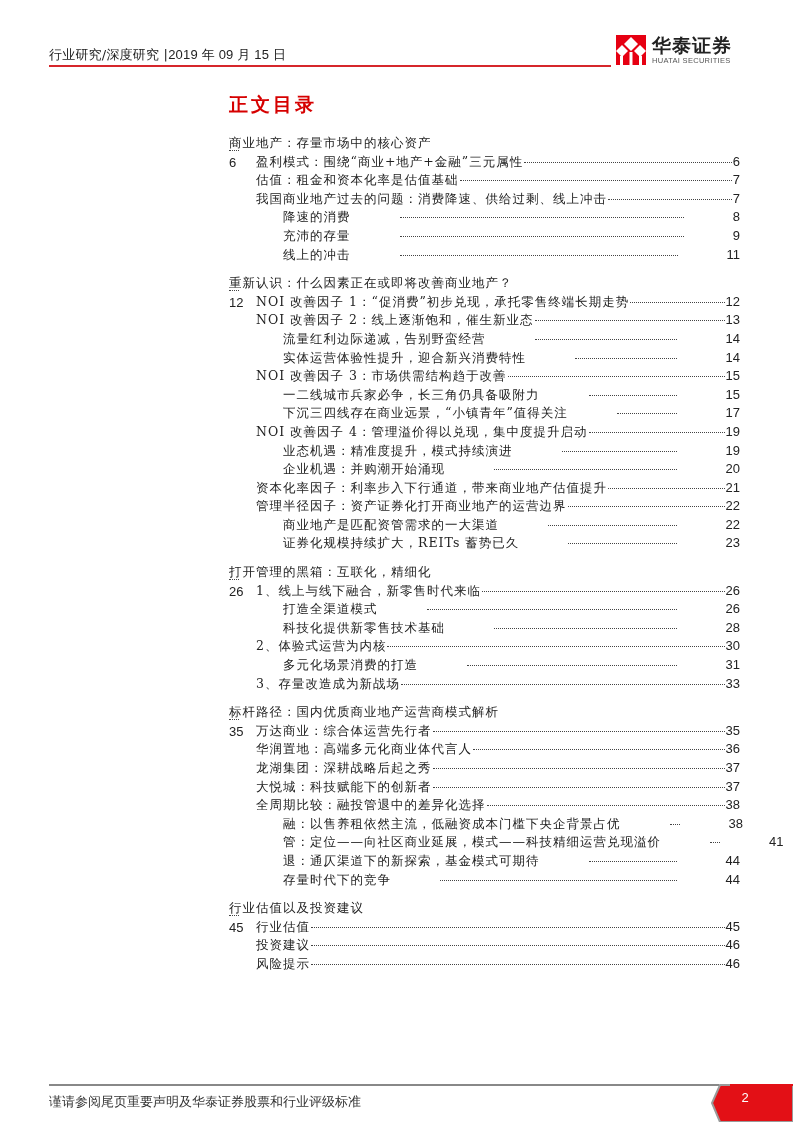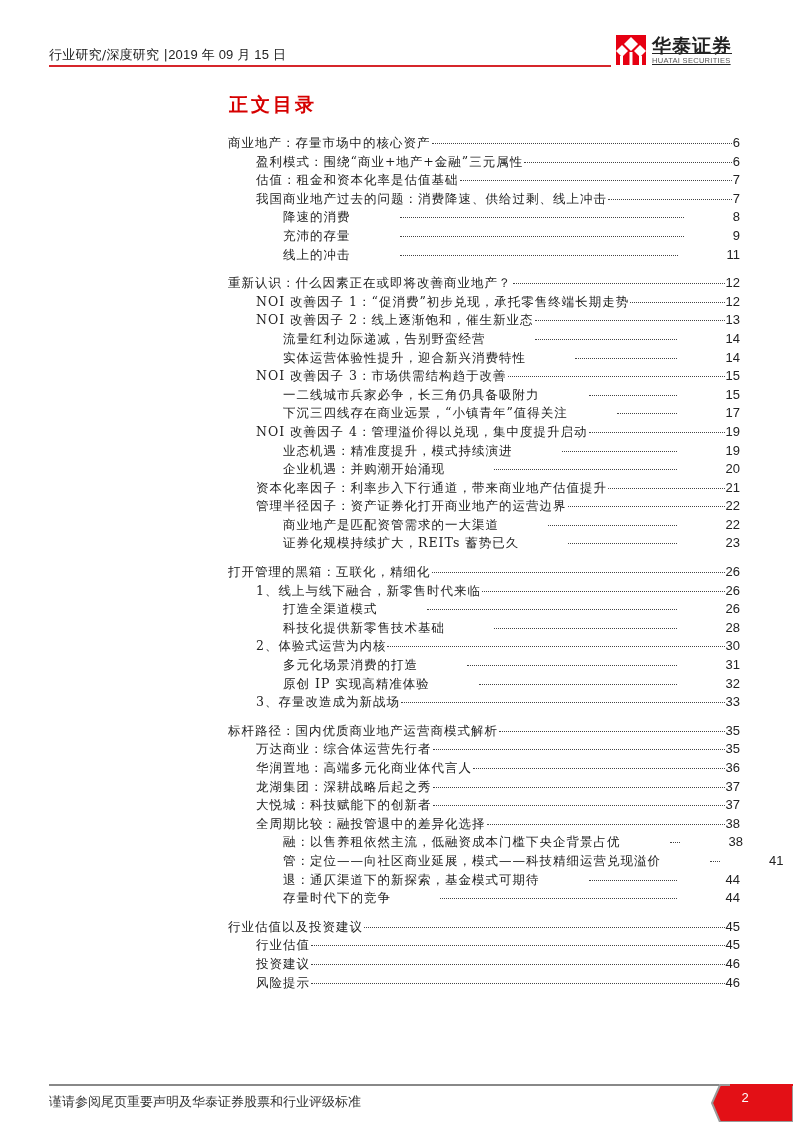--- a/index.html
+++ b/index.html
@@ -4,29 +4,29 @@
   <style>
     html, body { margin: 0; padding: 0; background: #ffffff; }
     body { width: 793px; height: 1122px; position: relative; overflow: hidden;
            font-family: "DejaVu Serif", "Liberation Serif", serif; color: #222; }
     .header { position: absolute; left: 49px; top: 46px; font-size: 13px; color: #222;
               font-family: "DejaVu Sans", "Liberation Sans", sans-serif; letter-spacing: 0.2px; }
     .header .date { font-family: "Liberation Sans", sans-serif; }
     .header-line { position: absolute; left: 49px; top: 65px; width: 562px; height: 2px; background: #d6262b; }
     .logo { position: absolute; left: 616px; top: 30px; height: 40px; display: flex; align-items: center; }
     .logo-mark { width: 30px; height: 30px; }
-    .logo-text { margin-left: 6px; display: flex; flex-direction: column; text-decoration: underline; }
+    .logo-text { margin-left: 6px; display: flex; flex-direction: column; }
     .logo-cn { font-family: "DejaVu Sans", sans-serif; font-weight: bold; font-size: 19px; color: #222; letter-spacing: 1px; line-height: 21px; }
     .logo-en { font-family: "Liberation Sans", sans-serif; font-size: 7.5px; color: #555; letter-spacing: 0.3px; line-height: 10px; }
     .toc-title { position: absolute; left: 229px; top: 92px; font-size: 19px; font-weight: bold; color: #d60000;
                  letter-spacing: 3px; font-family: Liberation Mono, monospace; }
     .toc { position: absolute; left: 228px; top: 134px; width: 512px; }
     .toc-group { margin-bottom: 10px; }
     .toc-row { display: flex; align-items: baseline; height: 18.6px; font-size: 12.5px; line-height: 18.6px; white-space: nowrap; }
-    .toc-row.l1 { padding-left: 0; }
+    .toc-row.l1 { padding-left: 0; flex-direction: column; }
     .toc-row.l2 { padding-left: 28px; }
     .toc-row.l3 { padding-left: 55px; gap: 48px; }
     .toc-text { flex: 0 0 auto; font-family: "DejaVu Serif", serif; letter-spacing: 1px; }
     .toc-dots { flex: 1 1 auto; border-bottom: 1px dotted #444; margin: 0 1px; transform: translateY(-3px); min-width: 10px; }
     .toc-page { flex: 0 0 auto; font-family: "Liberation Sans", sans-serif; font-size: 13px; }
     .footer-line { position: absolute; left: 49px; top: 1084px; width: 670px; height: 2px; background: #888; }
     .footer-text { position: absolute; left: 49px; top: 1093px; font-size: 13px; color: #333; font-family: Liberation Sans, sans-serif; }
     .page-tab { position: absolute; left: 710px; top: 1084px; width: 83px; height: 38px; }
     .page-num { position: absolute; left: 735px; top: 1090px; width: 20px; text-align: center; color: #fff;
                 font-family: "Liberation Sans", sans-serif; font-size: 13px; }
@@ -197,25 +197,20 @@
       <div class="toc-row l2">
         <span class="toc-text">2、体验式运营为内核</span>
         <span class="toc-dots"></span>
         <span class="toc-page">30</span>
       </div>
       <div class="toc-row l3">
         <span class="toc-text">多元化场景消费的打造</span>
         <span class="toc-dots"></span>
         <span class="toc-page">31</span>
       </div>
-      <div class="toc-row l3">
-        <span class="toc-text">原创 IP 实现高精准体验</span>
-        <span class="toc-dots"></span>
-        <span class="toc-page">32</span>
-      </div>
       <div class="toc-row l2">
         <span class="toc-text">3、存量改造成为新战场</span>
         <span class="toc-dots"></span>
         <span class="toc-page">33</span>
       </div>
     </div>
     <div class="toc-group">
       <div class="toc-row l1">
         <span class="toc-text">标杆路径：国内优质商业地产运营商模式解析</span>
         <span class="toc-dots"></span>

